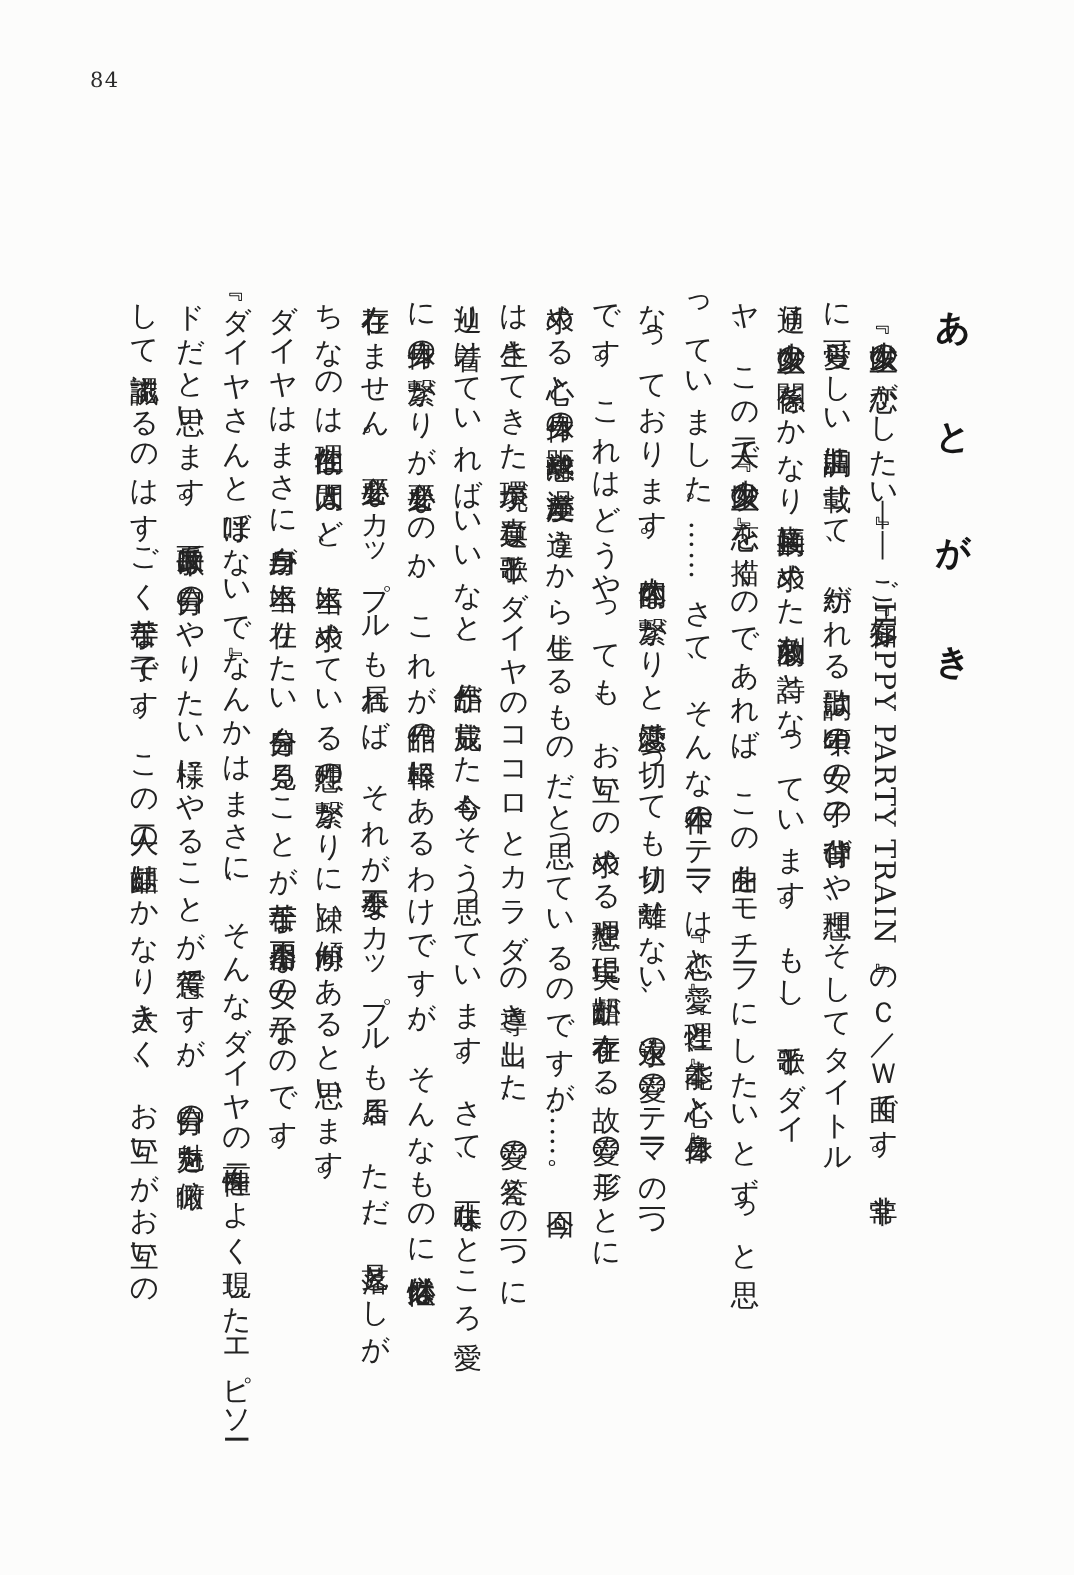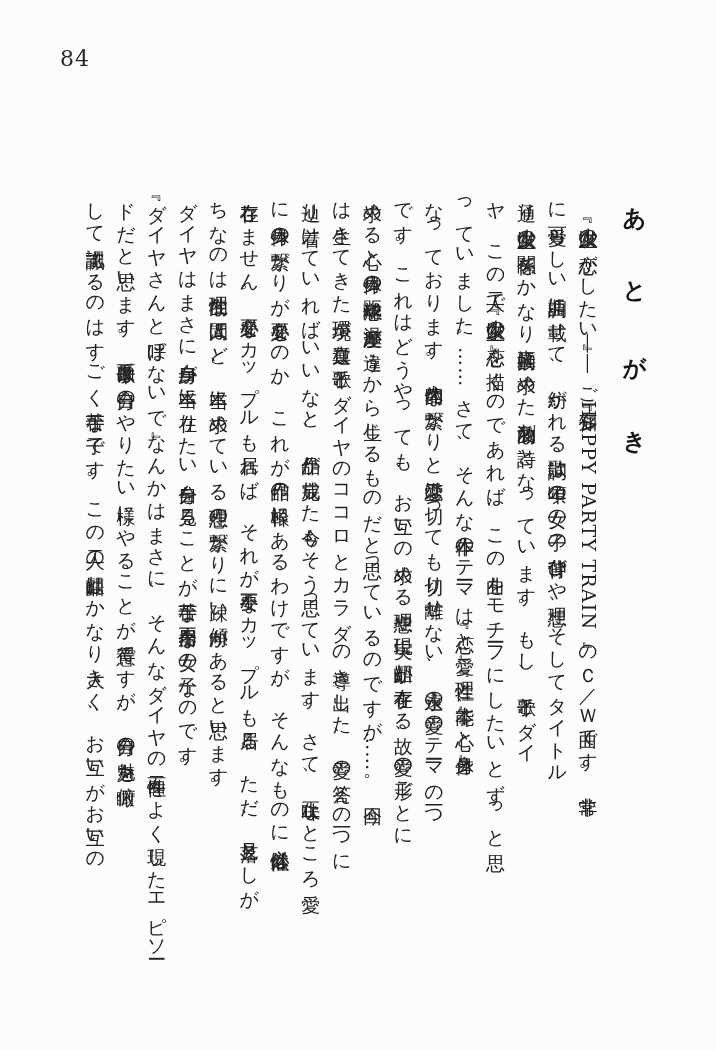--- a/index.html
+++ b/index.html
@@ -13,21 +13,21 @@
     height: 1050px;
     background: #fcfcfb;
     overflow: hidden;
     font-family: "DejaVu Serif", "Liberation Serif", serif;
     color: #1e1e1e;
   }
   .page-number {
     position: absolute;
     top: 46px;
     left: 60px;
-    font-size: 22px;
+    font-size: 14px;
     letter-spacing: 1px;
     color: #2a2a2a;
   }
   .text-block {
     position: absolute;
     top: 189px;
     right: 62px;
     height: 834px;
     writing-mode: vertical-rl;
     text-orientation: mixed;

